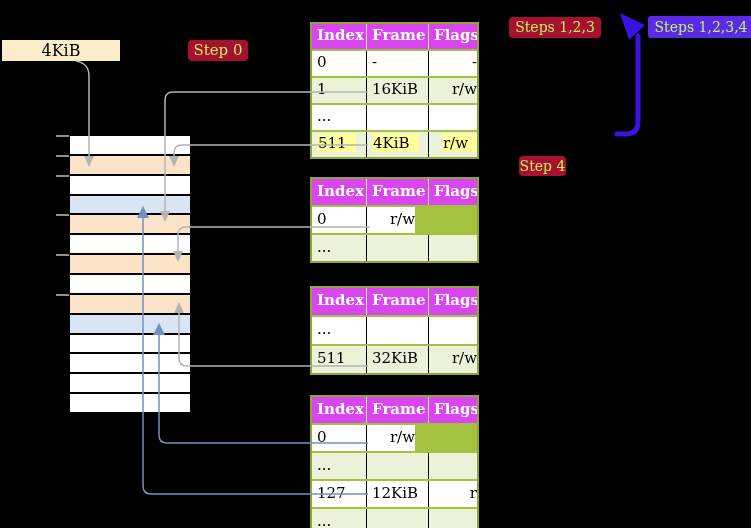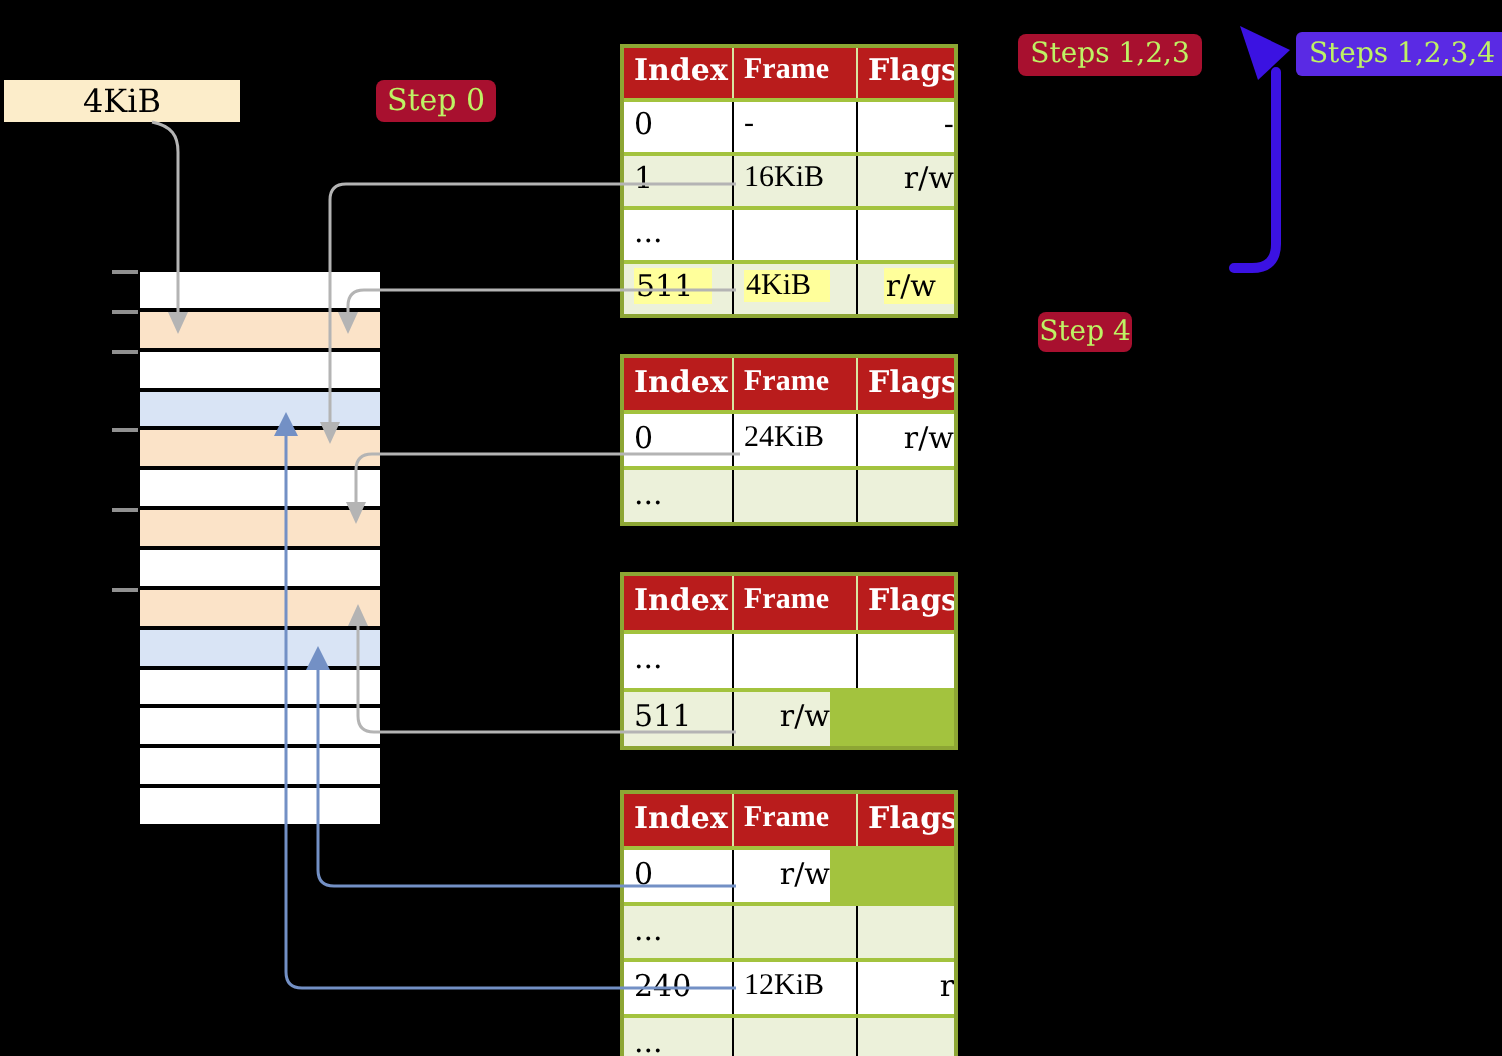--- a/index.html
+++ b/index.html
@@ -27,23 +27,23 @@
 
   .tick{position:absolute;left:56px;width:13px;height:2px;background:#909090;}
 
   .ptable{position:absolute;left:310px;width:169px;border:2px solid #8da634;
           background:#a3c33e;font-size:15px;box-sizing:border-box;}
   .prow{display:flex;}
   .prow + .prow{border-top:2px solid #a3c33e;}
   .pcell{box-sizing:border-box;padding:0 0 0 5px;background:#fff;overflow:hidden;
          white-space:nowrap;border-right:1px solid #000;color:#000;}
   .pcell.c0{width:55px;}
-  .pcell.c1{width:62px;font-family:Liberation Serif, serif;}
+  .pcell.c1{width:62px;}
   .pcell.c2{width:48px;border-right:none;text-align:right;}
-  .prow.head .pcell{background:#b91c1c;color:#fff;font-weight:bold;border-right:1px solid #d9e6a0;}
+  .prow.head .pcell{background:#d946ef;color:#fff;font-weight:bold;border-right:1px solid #d9e6a0;}
   .prow.head .pcell.c2{border-right:none;}
   .prow.shaded .pcell{background:#ecf1da;}
   .hl{background:#ffff9b;padding:0 9px 0 1px;}
 </style>
 </head>
 <body>
 
 <div id="canvas">
 
   <div class="label-box">4KiB</div>
@@ -106,21 +106,20 @@
         </div>
       </div>
       <div class="ptable" style="top: 177px;">
         <div class="prow head" style="height: 26px; line-height: 24px;">
           <div class="pcell c0">Index</div>
           <div class="pcell c1">Frame</div>
           <div class="pcell c2">Flags</div>
         </div>
         <div class="prow " style="height: 26px; line-height: 24px;">
           <div class="pcell c0">0</div>
-          <div class="pcell c1">24KiB</div>
           <div class="pcell c2">r/w</div>
         </div>
         <div class="prow shaded" style="height: 26px; line-height: 24px;">
           <div class="pcell c0">...</div>
           <div class="pcell c1"></div>
           <div class="pcell c2"></div>
         </div>
       </div>
       <div class="ptable" style="top: 286px;">
         <div class="prow head" style="height: 27px; line-height: 25px;">
@@ -128,40 +127,41 @@
           <div class="pcell c1">Frame</div>
           <div class="pcell c2">Flags</div>
         </div>
         <div class="prow " style="height: 27px; line-height: 25px;">
           <div class="pcell c0">...</div>
           <div class="pcell c1"></div>
           <div class="pcell c2"></div>
         </div>
         <div class="prow shaded" style="height: 27px; line-height: 25px;">
           <div class="pcell c0">511</div>
+          <div class="pcell c1">32KiB</div>
           <div class="pcell c2">r/w</div>
         </div>
       </div>
       <div class="ptable" style="top: 395px;">
         <div class="prow head" style="height: 26px; line-height: 24px;">
           <div class="pcell c0">Index</div>
           <div class="pcell c1">Frame</div>
           <div class="pcell c2">Flags</div>
         </div>
         <div class="prow " style="height: 26px; line-height: 24px;">
           <div class="pcell c0">0</div>
           <div class="pcell c2">r/w</div>
         </div>
         <div class="prow shaded" style="height: 26px; line-height: 24px;">
           <div class="pcell c0">...</div>
           <div class="pcell c1"></div>
           <div class="pcell c2"></div>
         </div>
         <div class="prow " style="height: 26px; line-height: 24px;">
-          <div class="pcell c0">240</div>
+          <div class="pcell c0">127</div>
           <div class="pcell c1">12KiB</div>
           <div class="pcell c2">r</div>
         </div>
         <div class="prow shaded" style="height: 26px; line-height: 24px;">
           <div class="pcell c0">...</div>
           <div class="pcell c1"></div>
           <div class="pcell c2"></div>
         </div>
       </div>
     </div>

